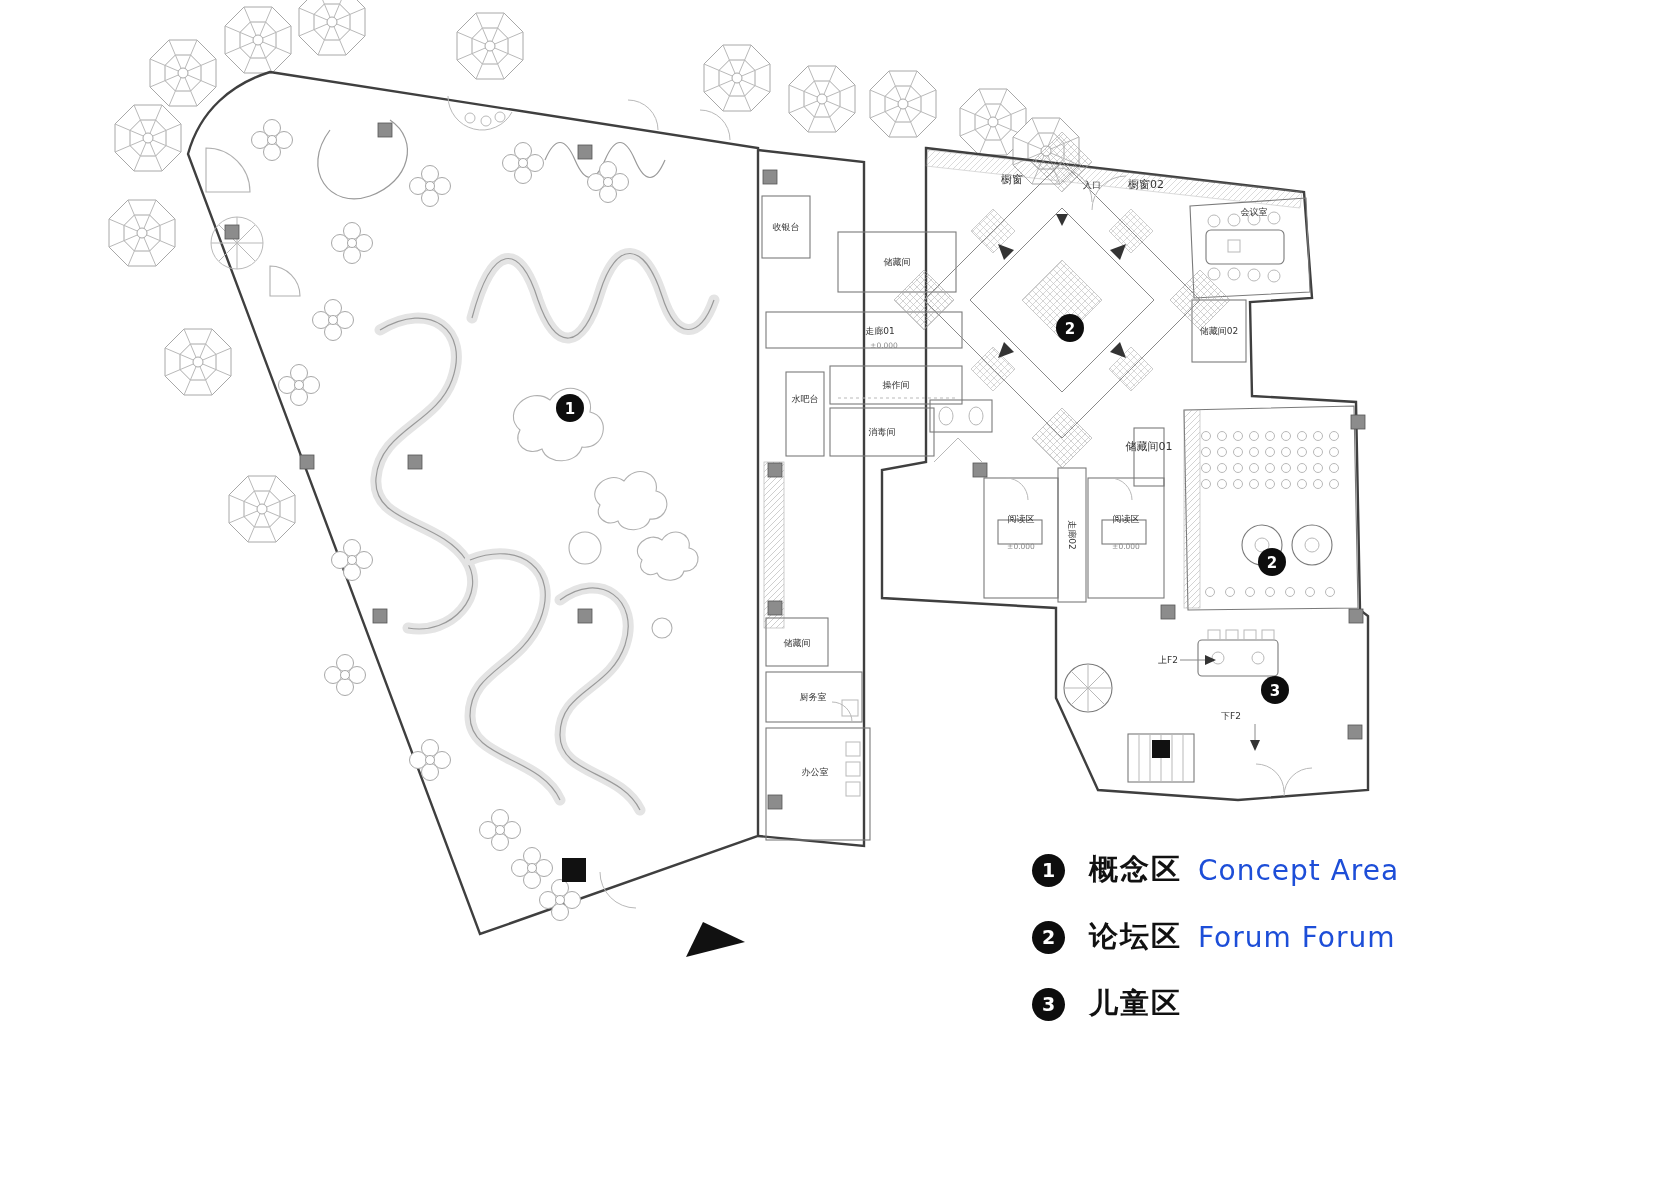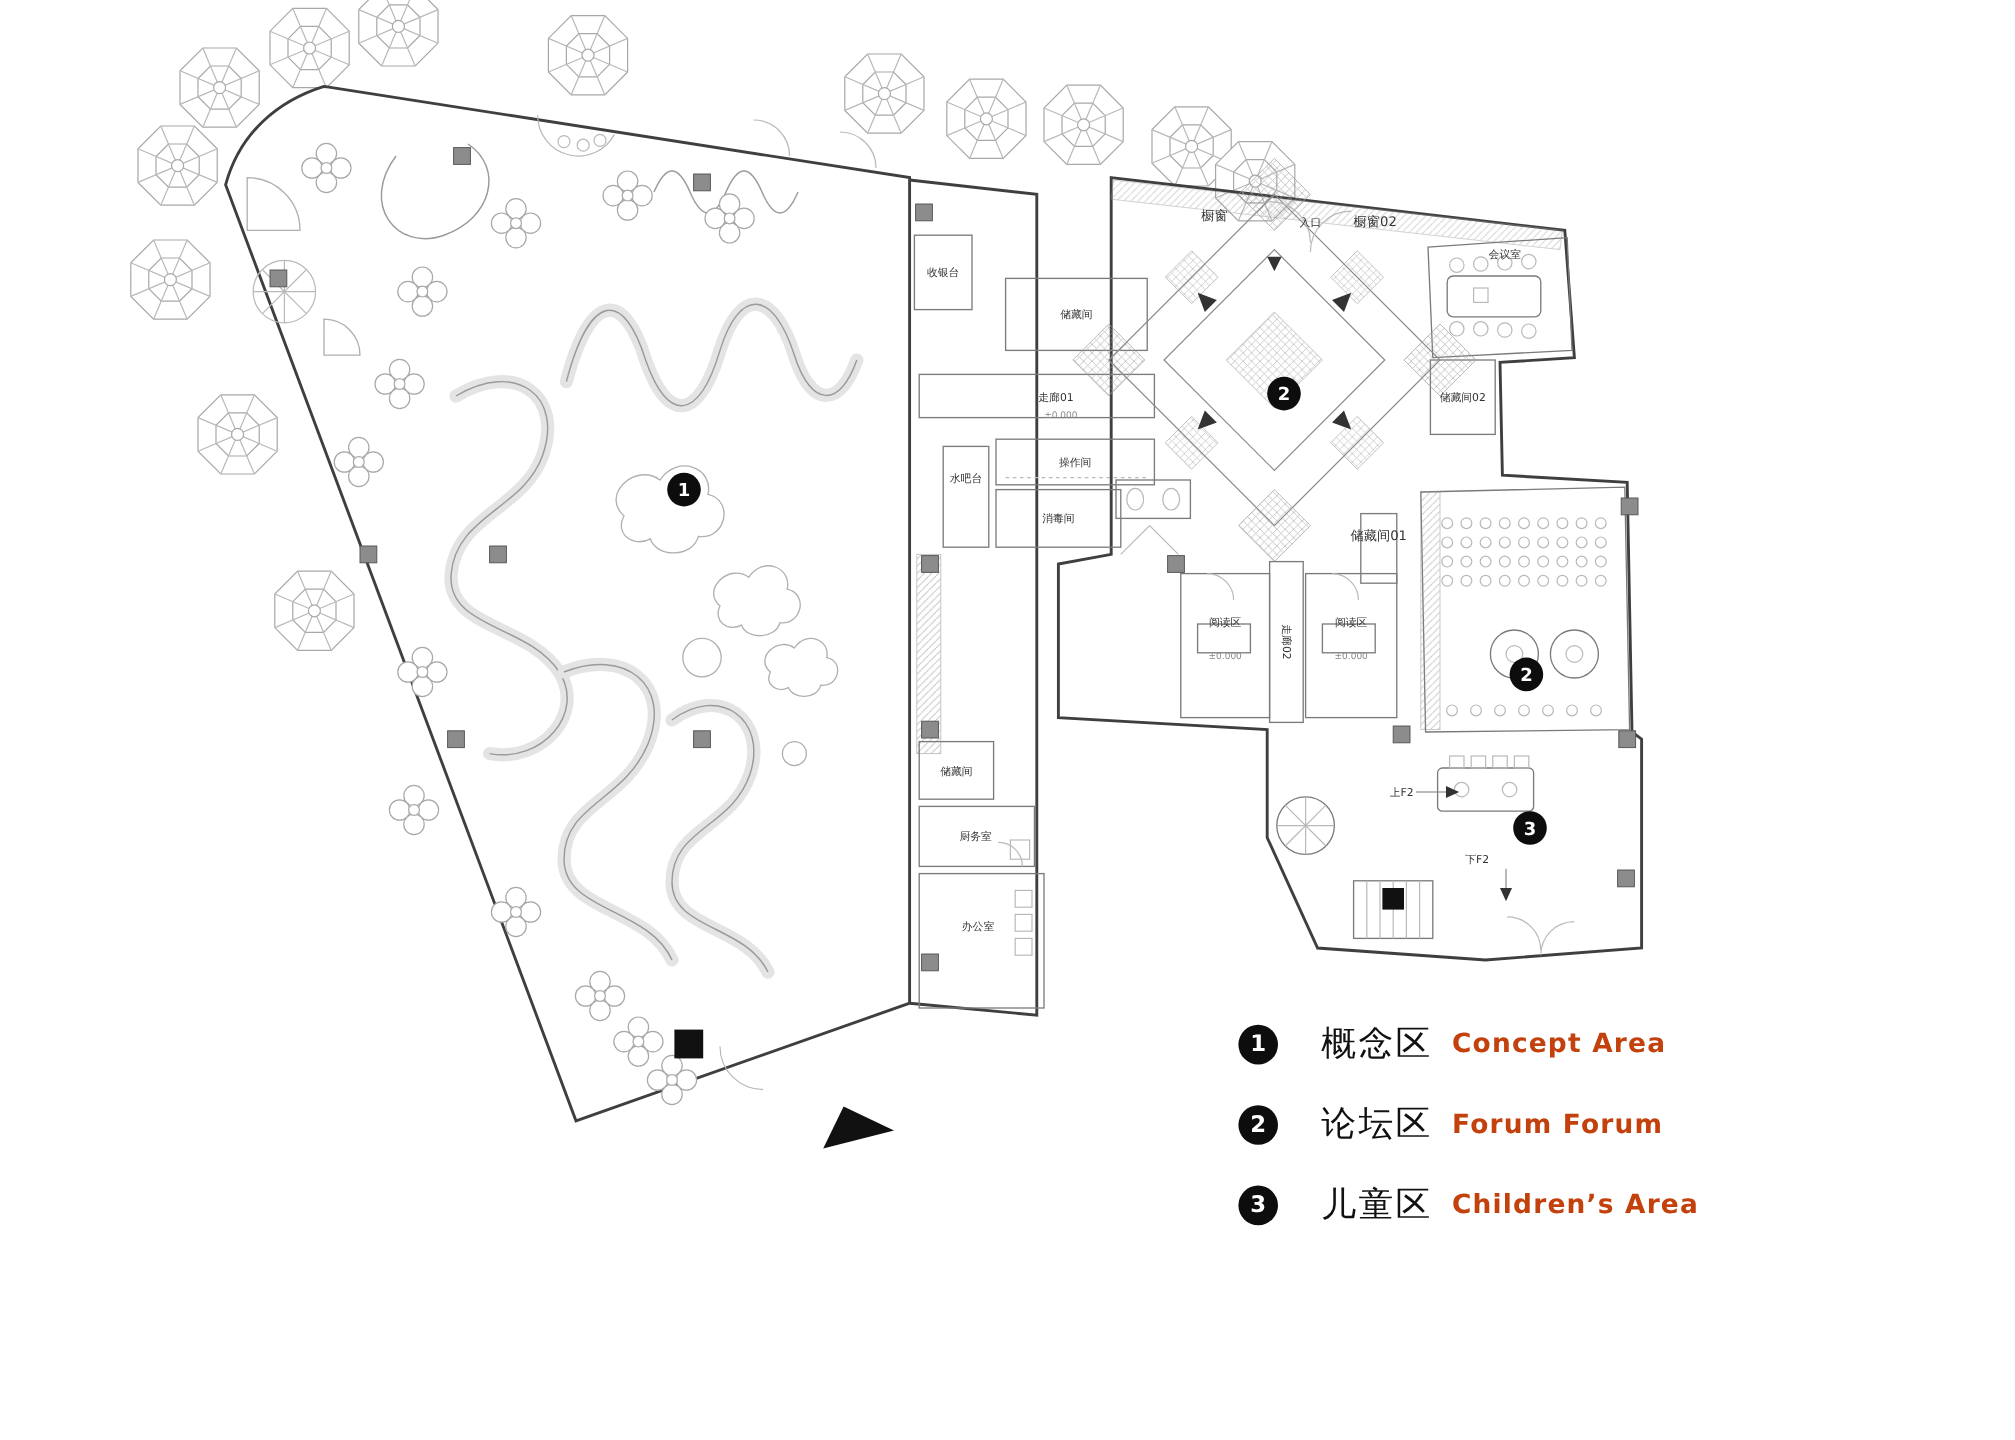--- a/index.html
+++ b/index.html
@@ -30,22 +30,22 @@
   .lbls{font-size:9px;}
   .ann{font:7.5px "DejaVu Sans","Liberation Sans",sans-serif;fill:#888;text-anchor:middle;}
   .mk circle{fill:var(--marker-bg);}
   .mk text{fill:var(--marker-fg);font:bold 15px "DejaVu Sans","Liberation Sans",sans-serif;text-anchor:middle;}
 
   
   .legend{position:absolute;left:1032px;top:850px;}
   .legend-row{display:flex;align-items:center;margin-bottom:27px;}
   .legend-dot{width:33px;height:33px;border-radius:50%;background:var(--marker-bg);color:var(--marker-fg);
     display:flex;align-items:center;justify-content:center;font-size:19px;font-weight:bold;flex:0 0 33px;}
-  .legend-zh{font-size:29px;font-weight:normal;color:#111;margin-left:36px;letter-spacing:2px;}
-  .legend-en{font-size:22px;font-weight:bold;color:#c2410c;margin-left:16px;letter-spacing:1px;}
+  .legend-zh{font-size:29px;font-weight:bold;color:#111;margin-left:24px;letter-spacing:2px;}
+  .legend-en{font-size:28px;font-weight:normal;color:#1d4ed8;margin-left:16px;letter-spacing:1px;}
 </style>
 </head>
 <body>
 
 <div class="page">
 
 <svg width="1679" height="1200" viewBox="0 0 1679 1200" xmlns="http://www.w3.org/2000/svg">
   <defs>
     <pattern id="hatch" width="6" height="6" patternUnits="userSpaceOnUse">
       <path d="M0,6 L6,0" stroke="#9a9a9a" stroke-width="0.8"></path>
@@ -358,17 +358,16 @@
     <span class="legend-en">Concept Area</span>
   </div>
   <div class="legend-row">
     <span class="legend-dot">2</span>
     <span class="legend-zh">论坛区</span>
     <span class="legend-en">Forum Forum</span>
   </div>
   <div class="legend-row">
     <span class="legend-dot">3</span>
     <span class="legend-zh">儿童区</span>
-    <span class="legend-en">Children’s Area</span>
   </div>
 </div>
 
 </div>
 
 </body></html>

